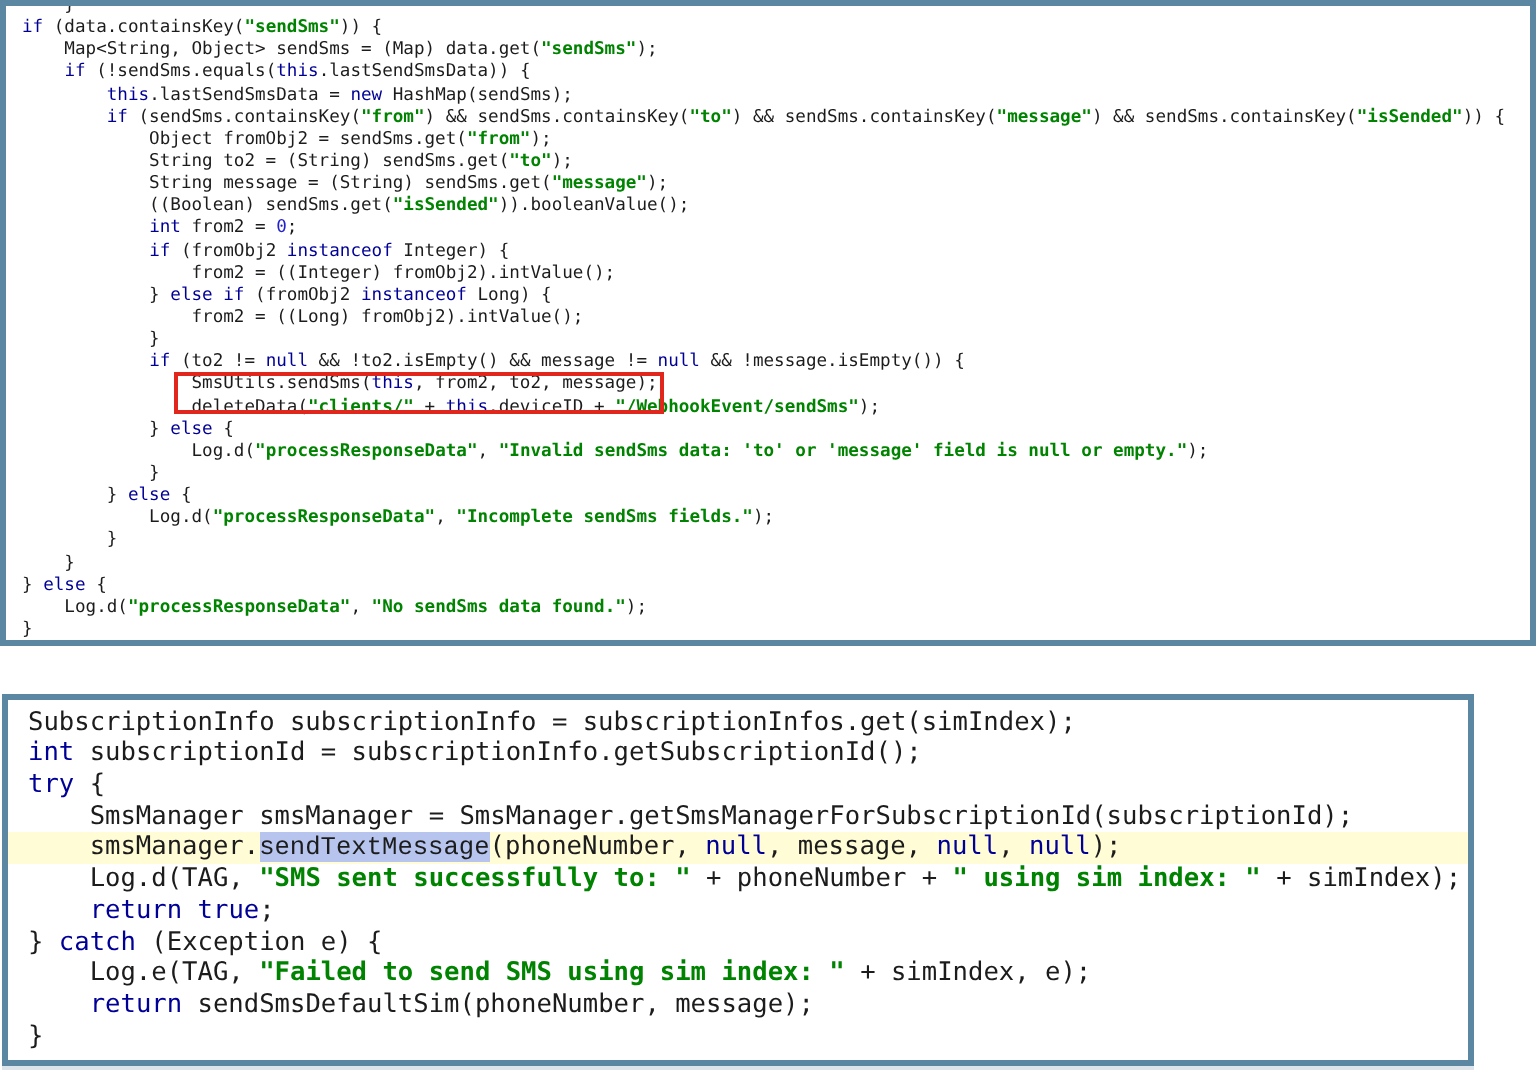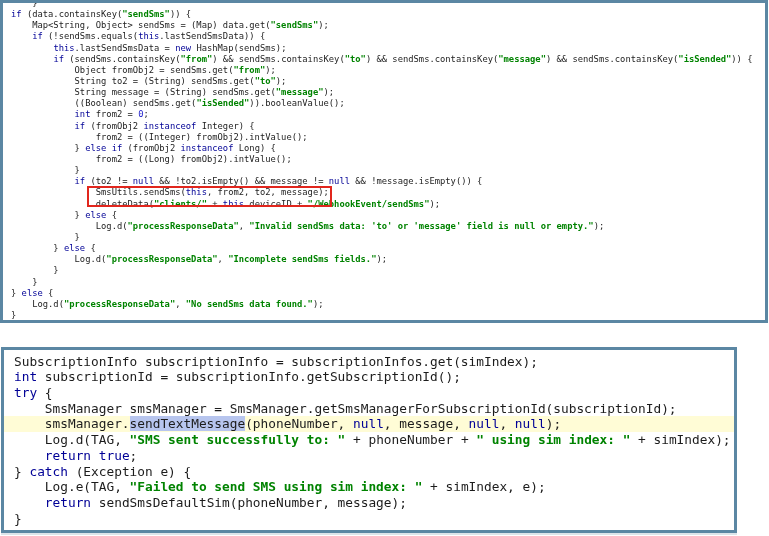--- a/index.html
+++ b/index.html
@@ -12,21 +12,21 @@
                 box-shadow:0 2px 0 rgba(120,150,170,0.25);}
   .code{white-space:pre;}
   #code-top{font-size:8.8px;margin-top:-5px;}
   #code-top .line{line-height:11.15px;height:11.15px;padding-left:8px;}
   #code-bottom{font-size:12.8px;margin-top:-12px;}
   #code-bottom .line{line-height:15.7px;height:15.7px;padding-left:10px;}
   .line{white-space:pre;color:var(--plain);}
   .k{color:var(--kw);font-weight:normal;}
   .s{color:var(--str);font-weight:bold;}
   .n{color:var(--num);}
-  .sel{background:var(--selbg);}
+  .sel{background:var(--selbg);font-family:Liberation Mono, monospace;}
   .hl{background:var(--hlbg);}
   #red-box{position:absolute;left:84px;top:183px;width:245px;height:21px;
            border:2px solid var(--red);box-sizing:border-box;pointer-events:none;}
 </style>
 </head>
 <body>
 
 <div class="panel" id="panel-top">
   <div class="code" id="code-top"><div class="line"><span>    }</span></div><div class="line"><span class="k">if</span><span> (data.containsKey(</span><span class="s">"sendSms"</span><span>)) {</span></div><div class="line"><span>    Map&lt;String, Object&gt; sendSms = (Map) data.get(</span><span class="s">"sendSms"</span><span>);</span></div><div class="line"><span>    </span><span class="k">if</span><span> (!sendSms.equals(</span><span class="k">this</span><span>.lastSendSmsData)) {</span></div><div class="line"><span>        </span><span class="k">this</span><span>.lastSendSmsData = </span><span class="k">new</span><span> HashMap(sendSms);</span></div><div class="line"><span>        </span><span class="k">if</span><span> (sendSms.containsKey(</span><span class="s">"from"</span><span>) &amp;&amp; sendSms.containsKey(</span><span class="s">"to"</span><span>) &amp;&amp; sendSms.containsKey(</span><span class="s">"message"</span><span>) &amp;&amp; sendSms.containsKey(</span><span class="s">"isSended"</span><span>)) {</span></div><div class="line"><span>            Object fromObj2 = sendSms.get(</span><span class="s">"from"</span><span>);</span></div><div class="line"><span>            String to2 = (String) sendSms.get(</span><span class="s">"to"</span><span>);</span></div><div class="line"><span>            String message = (String) sendSms.get(</span><span class="s">"message"</span><span>);</span></div><div class="line"><span>            ((Boolean) sendSms.get(</span><span class="s">"isSended"</span><span>)).booleanValue();</span></div><div class="line"><span>            </span><span class="k">int</span><span> from2 = </span><span class="n">0</span><span>;</span></div><div class="line"><span>            </span><span class="k">if</span><span> (fromObj2 </span><span class="k">instanceof</span><span> Integer) {</span></div><div class="line"><span>                from2 = ((Integer) fromObj2).intValue();</span></div><div class="line"><span>            } </span><span class="k">else</span><span> </span><span class="k">if</span><span> (fromObj2 </span><span class="k">instanceof</span><span> Long) {</span></div><div class="line"><span>                from2 = ((Long) fromObj2).intValue();</span></div><div class="line"><span>            }</span></div><div class="line"><span>            </span><span class="k">if</span><span> (to2 != </span><span class="k">null</span><span> &amp;&amp; !to2.isEmpty() &amp;&amp; message != </span><span class="k">null</span><span> &amp;&amp; !message.isEmpty()) {</span></div><div class="line"><span>                SmsUtils.sendSms(</span><span class="k">this</span><span>, from2, to2, message);</span></div><div class="line"><span>                deleteData(</span><span class="s">"clients/"</span><span> + </span><span class="k">this</span><span>.deviceID + </span><span class="s">"/WebhookEvent/sendSms"</span><span>);</span></div><div class="line"><span>            } </span><span class="k">else</span><span> {</span></div><div class="line"><span>                Log.d(</span><span class="s">"processResponseData"</span><span>, </span><span class="s">"Invalid sendSms data: 'to' or 'message' field is null or empty."</span><span>);</span></div><div class="line"><span>            }</span></div><div class="line"><span>        } </span><span class="k">else</span><span> {</span></div><div class="line"><span>            Log.d(</span><span class="s">"processResponseData"</span><span>, </span><span class="s">"Incomplete sendSms fields."</span><span>);</span></div><div class="line"><span>        }</span></div><div class="line"><span>    }</span></div><div class="line"><span>} </span><span class="k">else</span><span> {</span></div><div class="line"><span>    Log.d(</span><span class="s">"processResponseData"</span><span>, </span><span class="s">"No sendSms data found."</span><span>);</span></div><div class="line"><span>}</span></div></div>
   <div id="red-box"></div>

